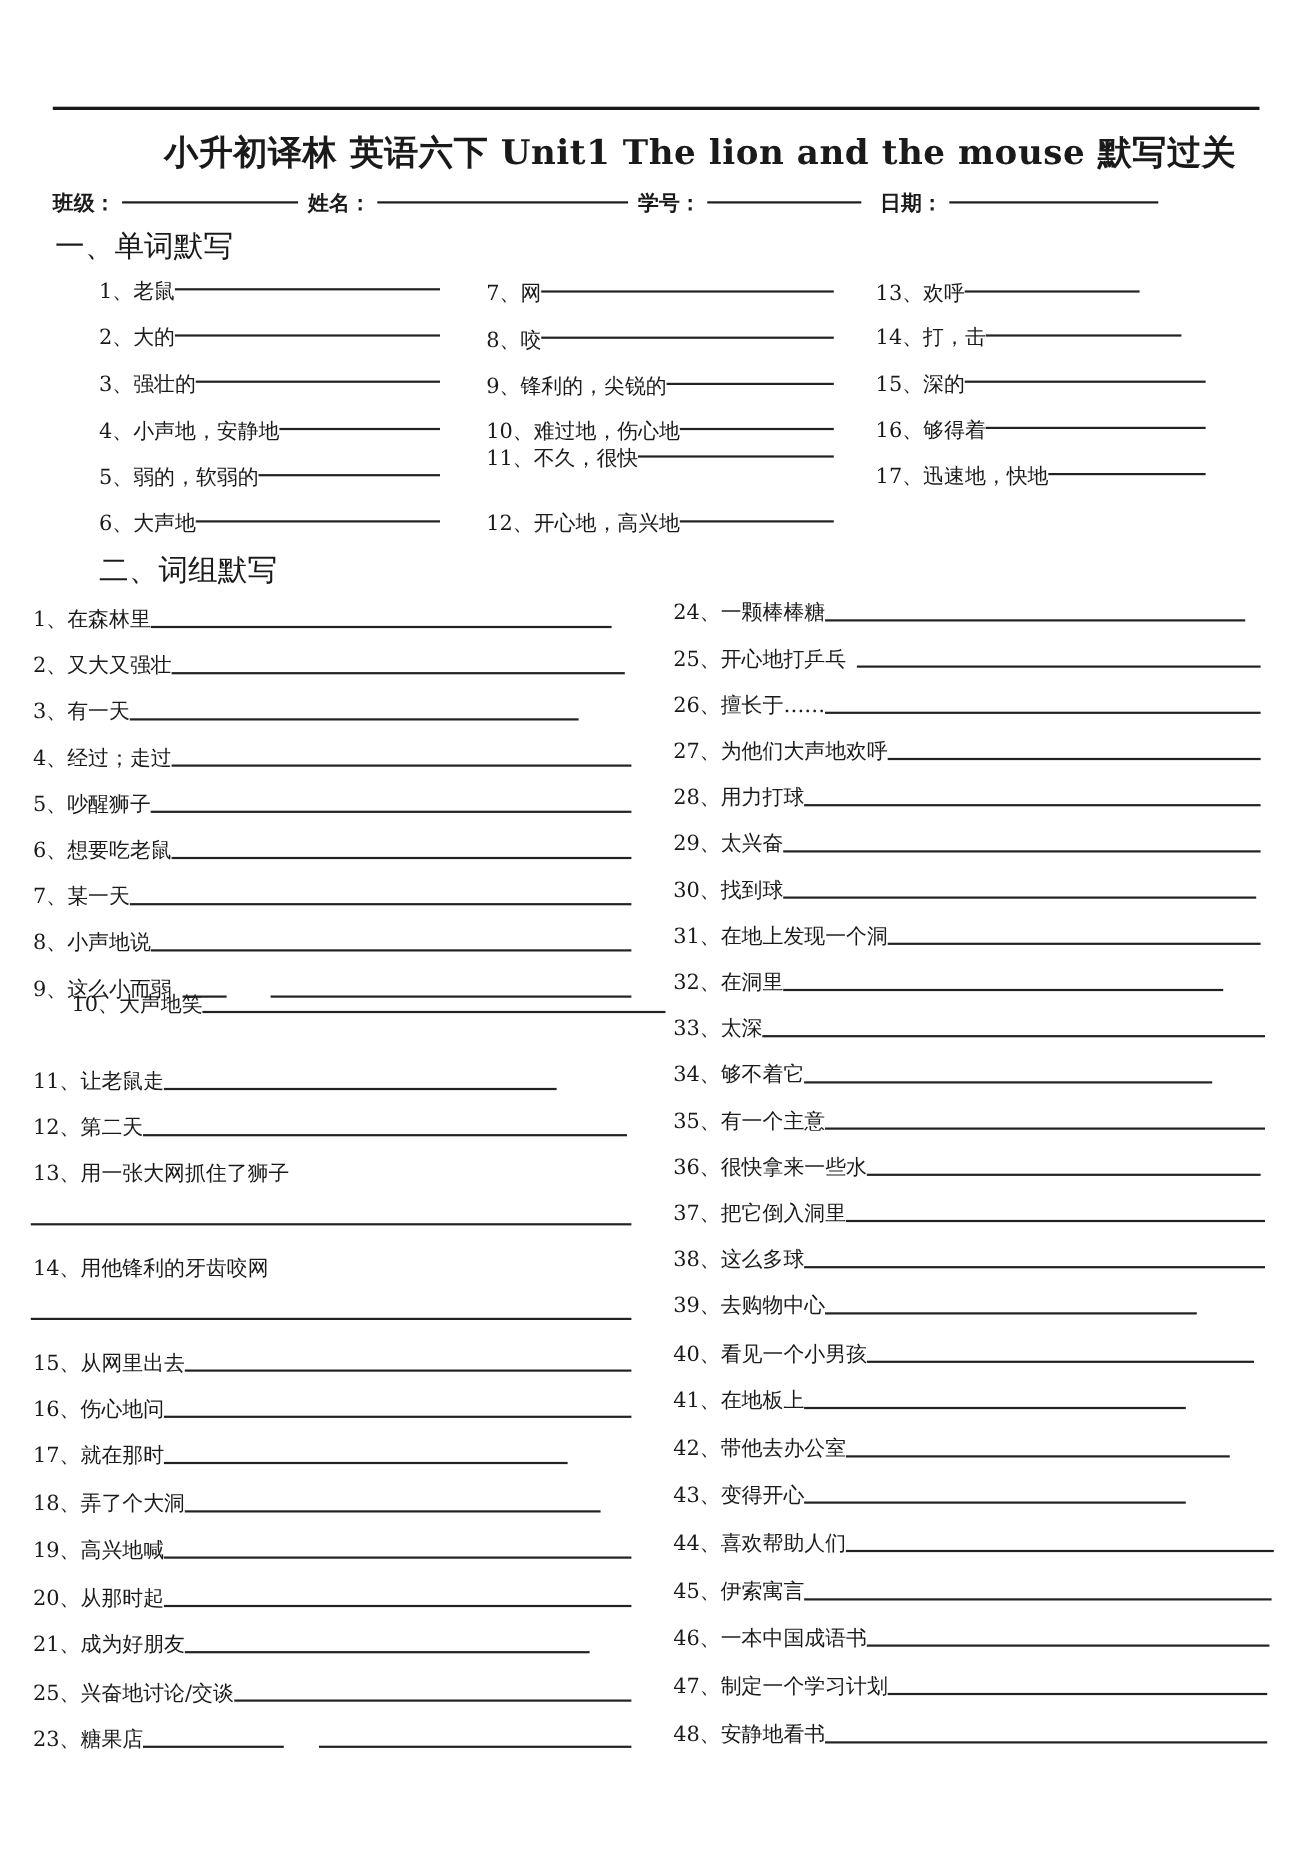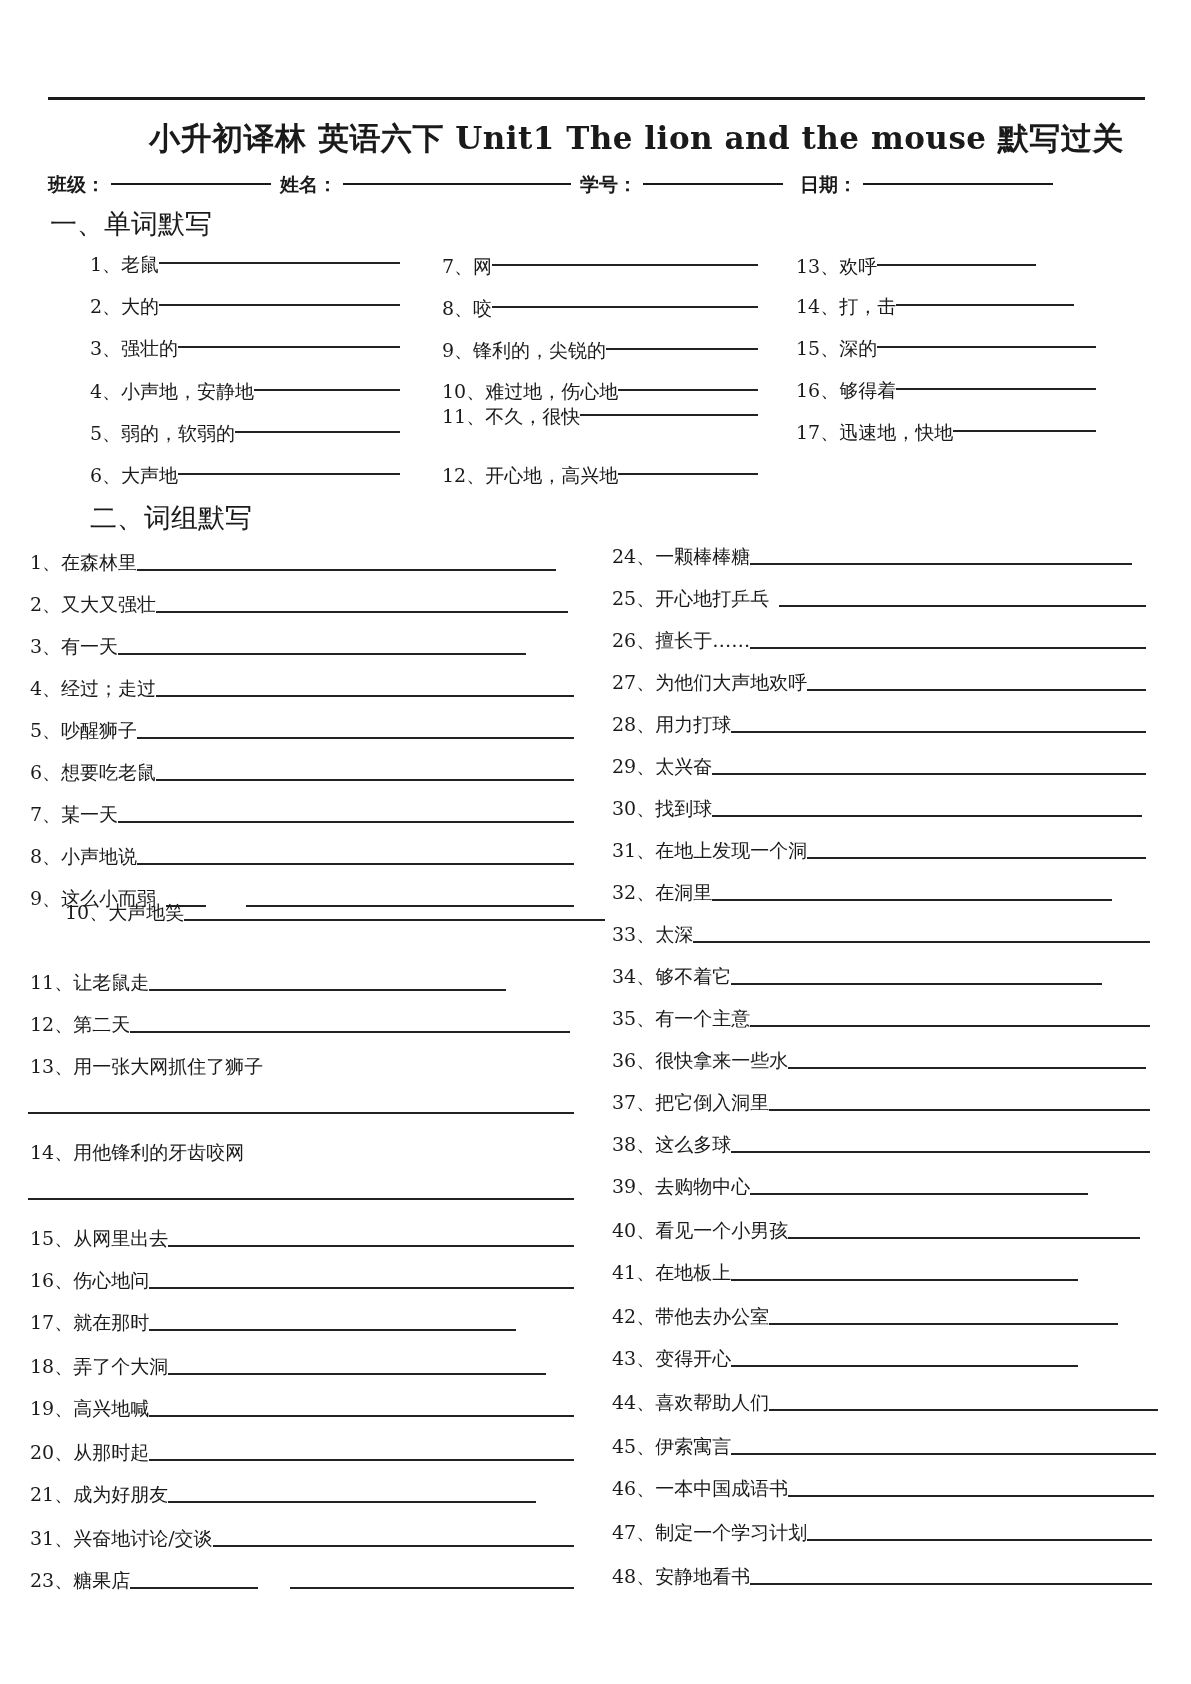--- a/index.html
+++ b/index.html
@@ -215,21 +215,21 @@
   </div>
 <div class="p-item" style="left:30px; top:1436px; width:544px;">
     <span class="lbl">20、从那时起</span>
     <span class="fill"></span>
   </div>
 <div class="p-item" style="left:30px; top:1478px; width:506px;">
     <span class="lbl">21、成为好朋友</span>
     <span class="fill"></span>
   </div>
 <div class="p-item" style="left:30px; top:1522px; width:544px;">
-    <span class="lbl">31、兴奋地讨论/交谈</span>
+    <span class="lbl">25、兴奋地讨论/交谈</span>
     <span class="fill"></span>
   </div>
 <div class="p-item" style="left:30px; top:1564px; width:544px;">
     <span class="lbl">23、糖果店</span>
     <span class="fill" style="flex:0 0 128px;"></span>
     <span class="gap" style="width:32px"></span>
     <span class="fill"></span>
   </div>
 
 <div class="p-item" style="left:612px; top:540px; width:520px;">

